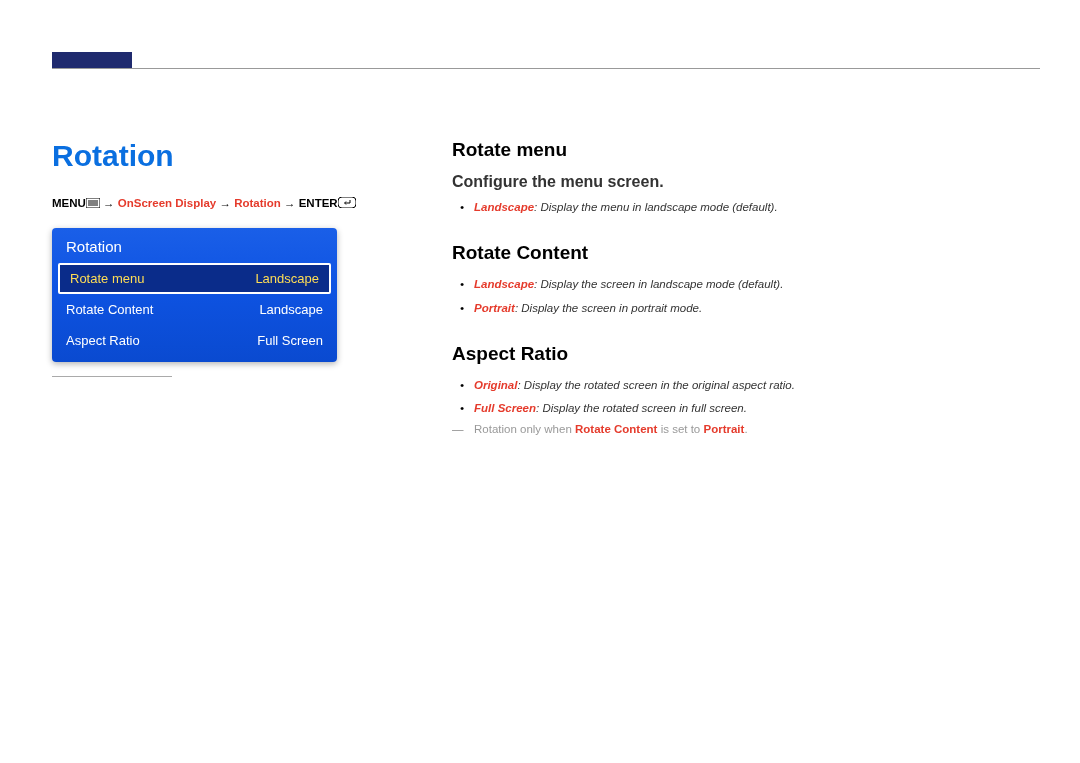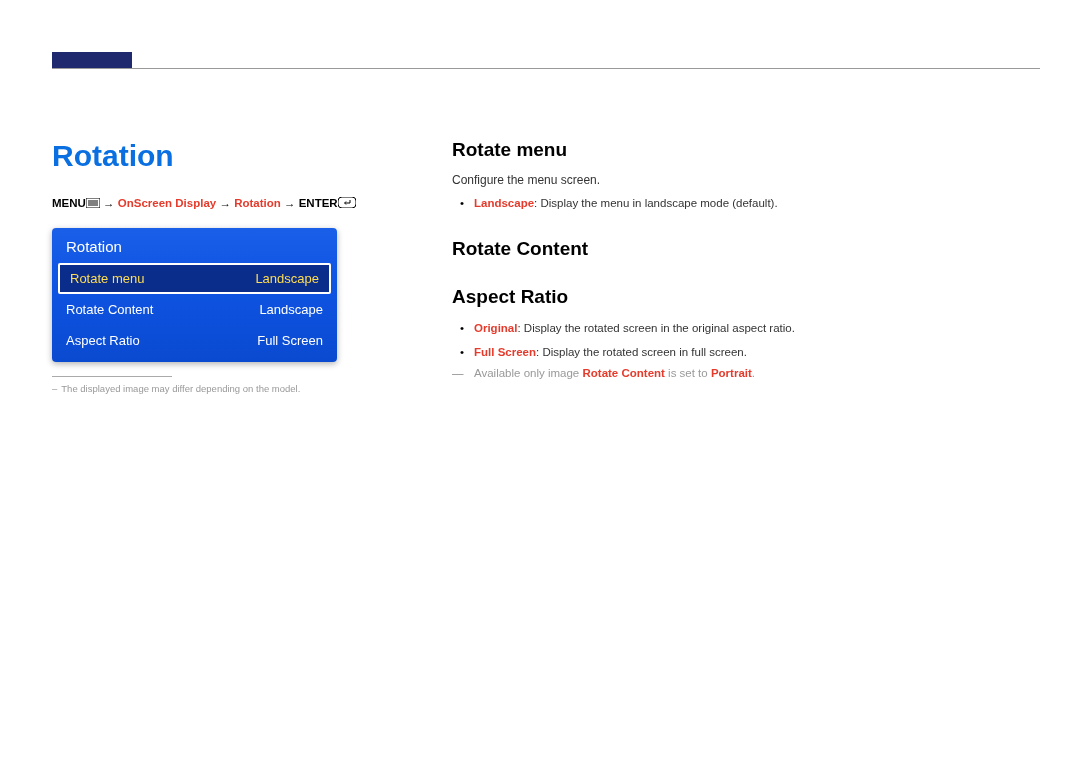--- a/index.html
+++ b/index.html
@@ -99,27 +99,29 @@
     margin-right: 4px;
   }
   h2.section-title {
     font-size: 19px;
     font-weight: bold;
     color: #000;
     margin-bottom: 12px;
   }
   .section-group { margin-bottom: 26px; }
   .desc {
-    font-size: 12px;
+    font-size: 16px;
     color: #333;
     margin-bottom: 8px;
+    font-weight: bold;
   }
   ul.bullets {
     list-style: none;
     padding-left: 22px;
+    font-style: italic;
   }
   ul.bullets li {
     font-size: 11.5px;
     color: #333;
     position: relative;
     margin-bottom: 6px;
     line-height: 1.5;
   }
   ul.bullets li::before {
     content: "•";
@@ -180,44 +182,45 @@
         <span class="row-label">Rotate Content</span>
         <span class="row-value">Landscape</span>
       </div>
       <div class="osd-row">
         <span class="row-label">Aspect Ratio</span>
         <span class="row-value">Full Screen</span>
       </div>
     </div>
 
     <div class="footnote-sep"></div>
-    <div class="footnote">
-      <span class="footnote-dash">–</span><span>The displayed image may differ depending on the model.</span>
-    </div>
   </div>
 
   <div class="right-col">
 
     <div class="section-group">
       <h2 class="section-title">Rotate menu</h2>
       <p class="desc">Configure the menu screen.</p>
       <ul class="bullets">
         <li><span class="bold-red">Landscape</span><span>: Display the menu in landscape mode (default).</span></li>
       </ul>
     </div>
 
     <div class="section-group">
       <h2 class="section-title">Rotate Content</h2>
+      <ul class="bullets">
+        <li><span class="bold-red">Landscape</span><span>: Display the screen in landscape mode (default).</span></li>
+        <li><span class="bold-red">Portrait</span><span>: Display the screen in portrait mode.</span></li>
+      </ul>
     </div>
 
     <div class="section-group">
       <h2 class="section-title">Aspect Ratio</h2>
       <ul class="bullets">
         <li><span class="bold-red">Original</span><span>: Display the rotated screen in the original aspect ratio.</span></li>
         <li><span class="bold-red">Full Screen</span><span>: Display the rotated screen in full screen.</span></li>
       </ul>
       <div class="note-line">
-        <span>Available only image </span><span class="bold-red">Rotate Content</span><span> is set to </span><span class="bold-red">Portrait</span><span>.</span>
+        <span>Rotation only when </span><span class="bold-red">Rotate Content</span><span> is set to </span><span class="bold-red">Portrait</span><span>.</span>
       </div>
     </div>
 
   </div>
 </div>
 
 </body></html>

